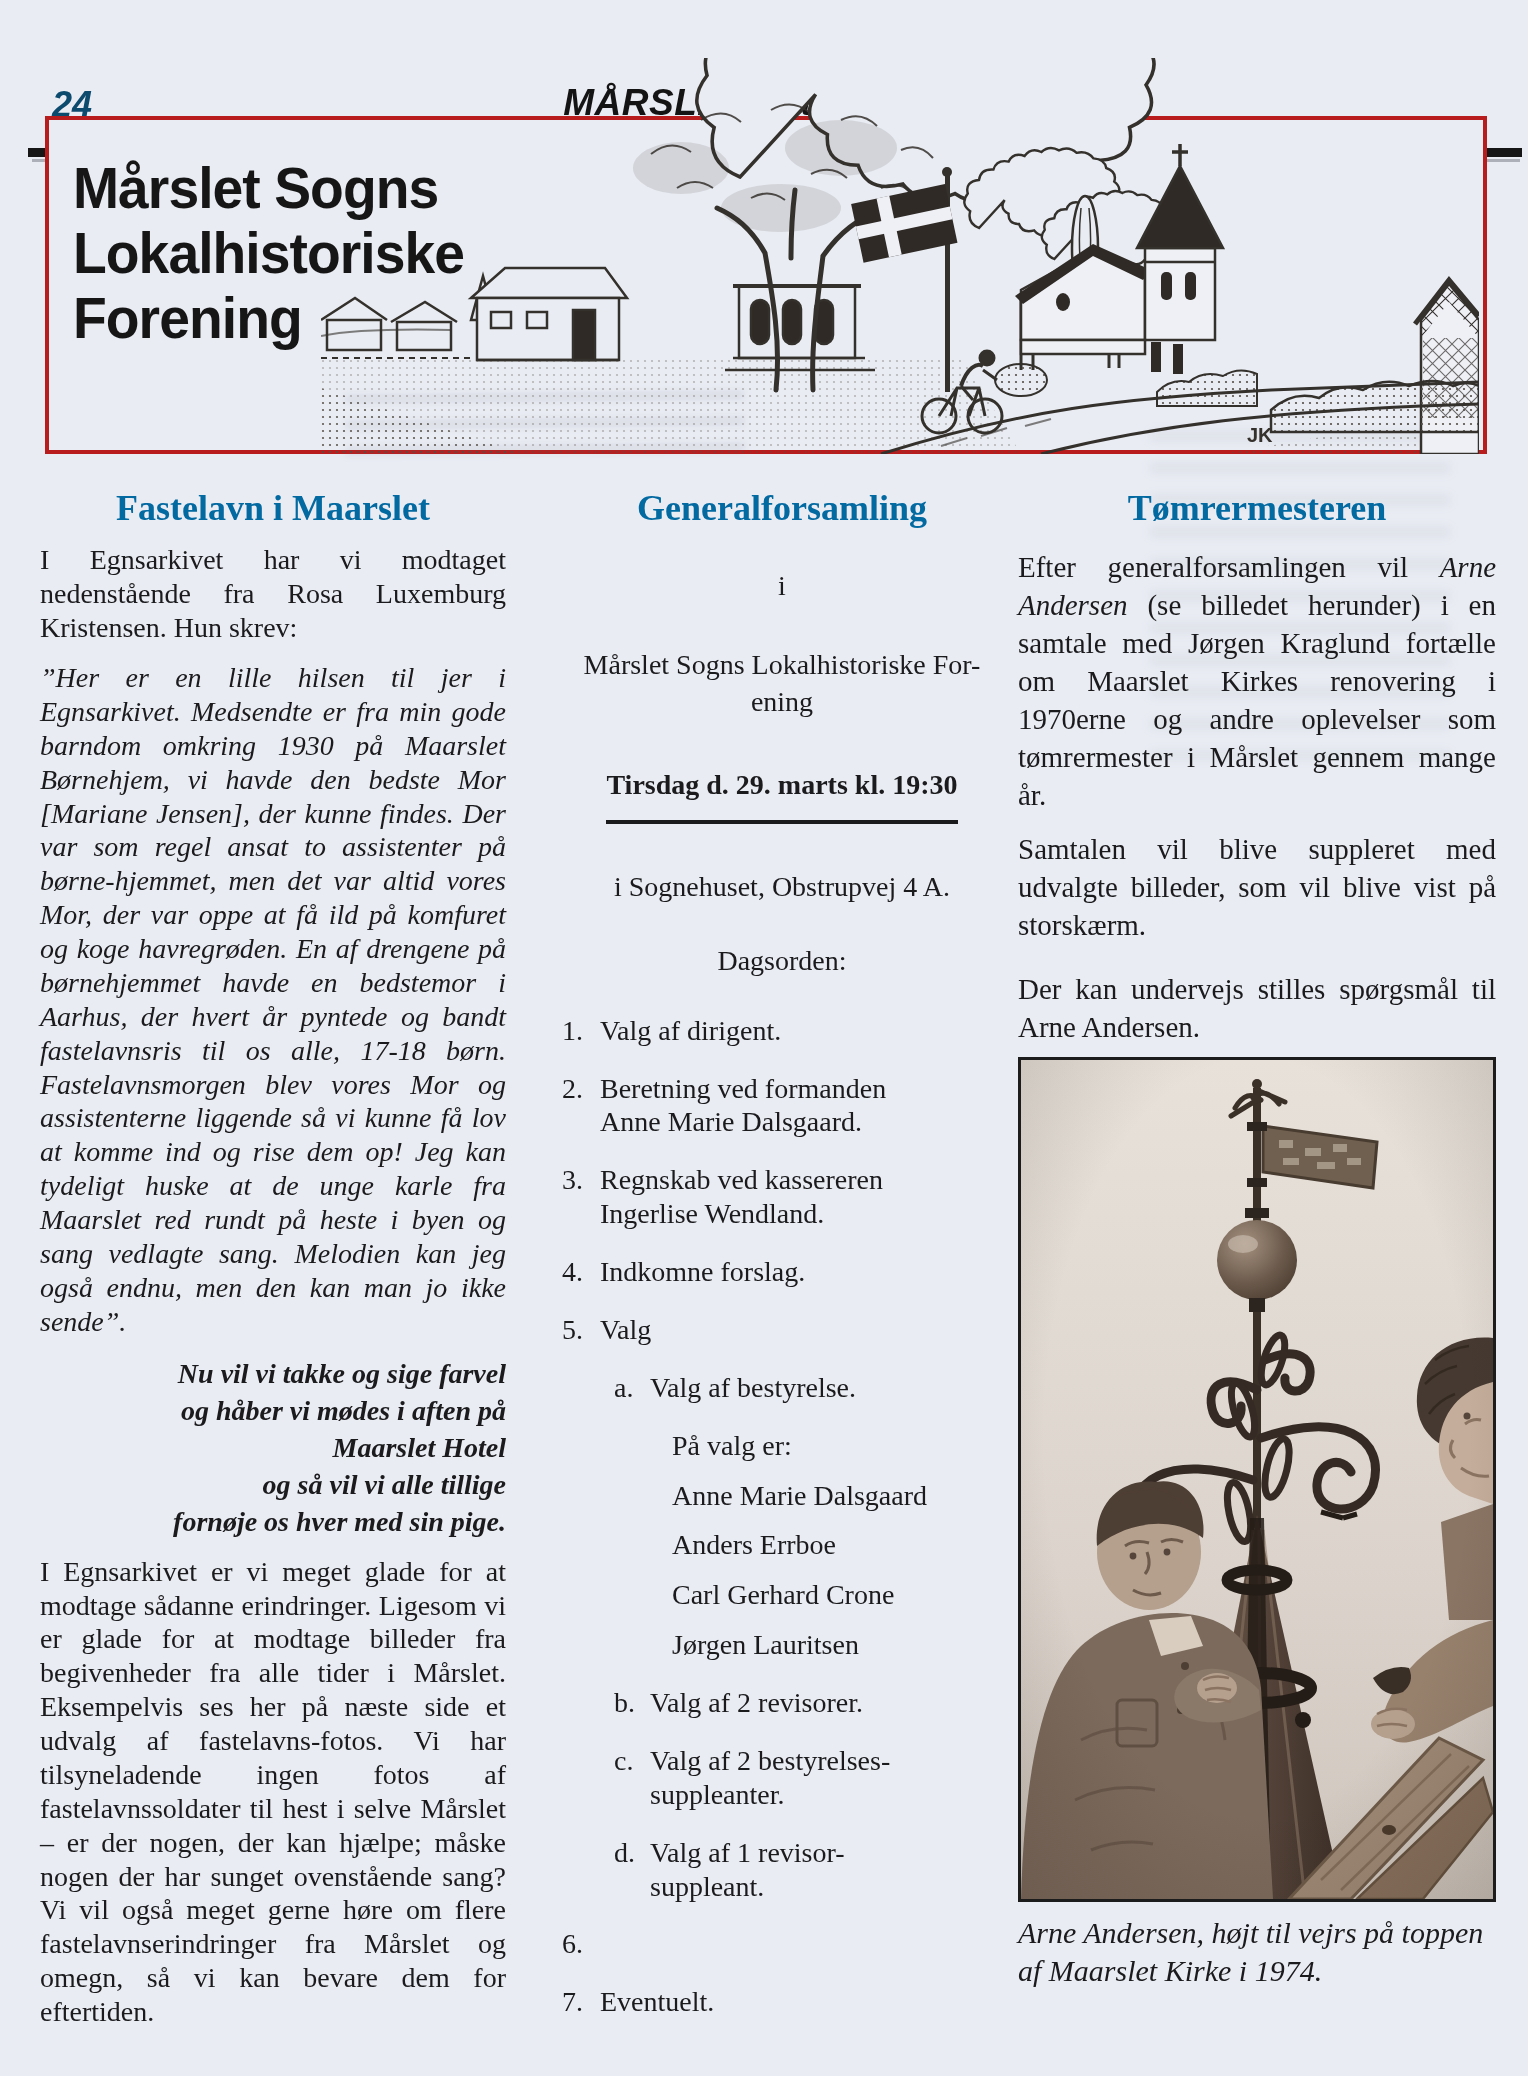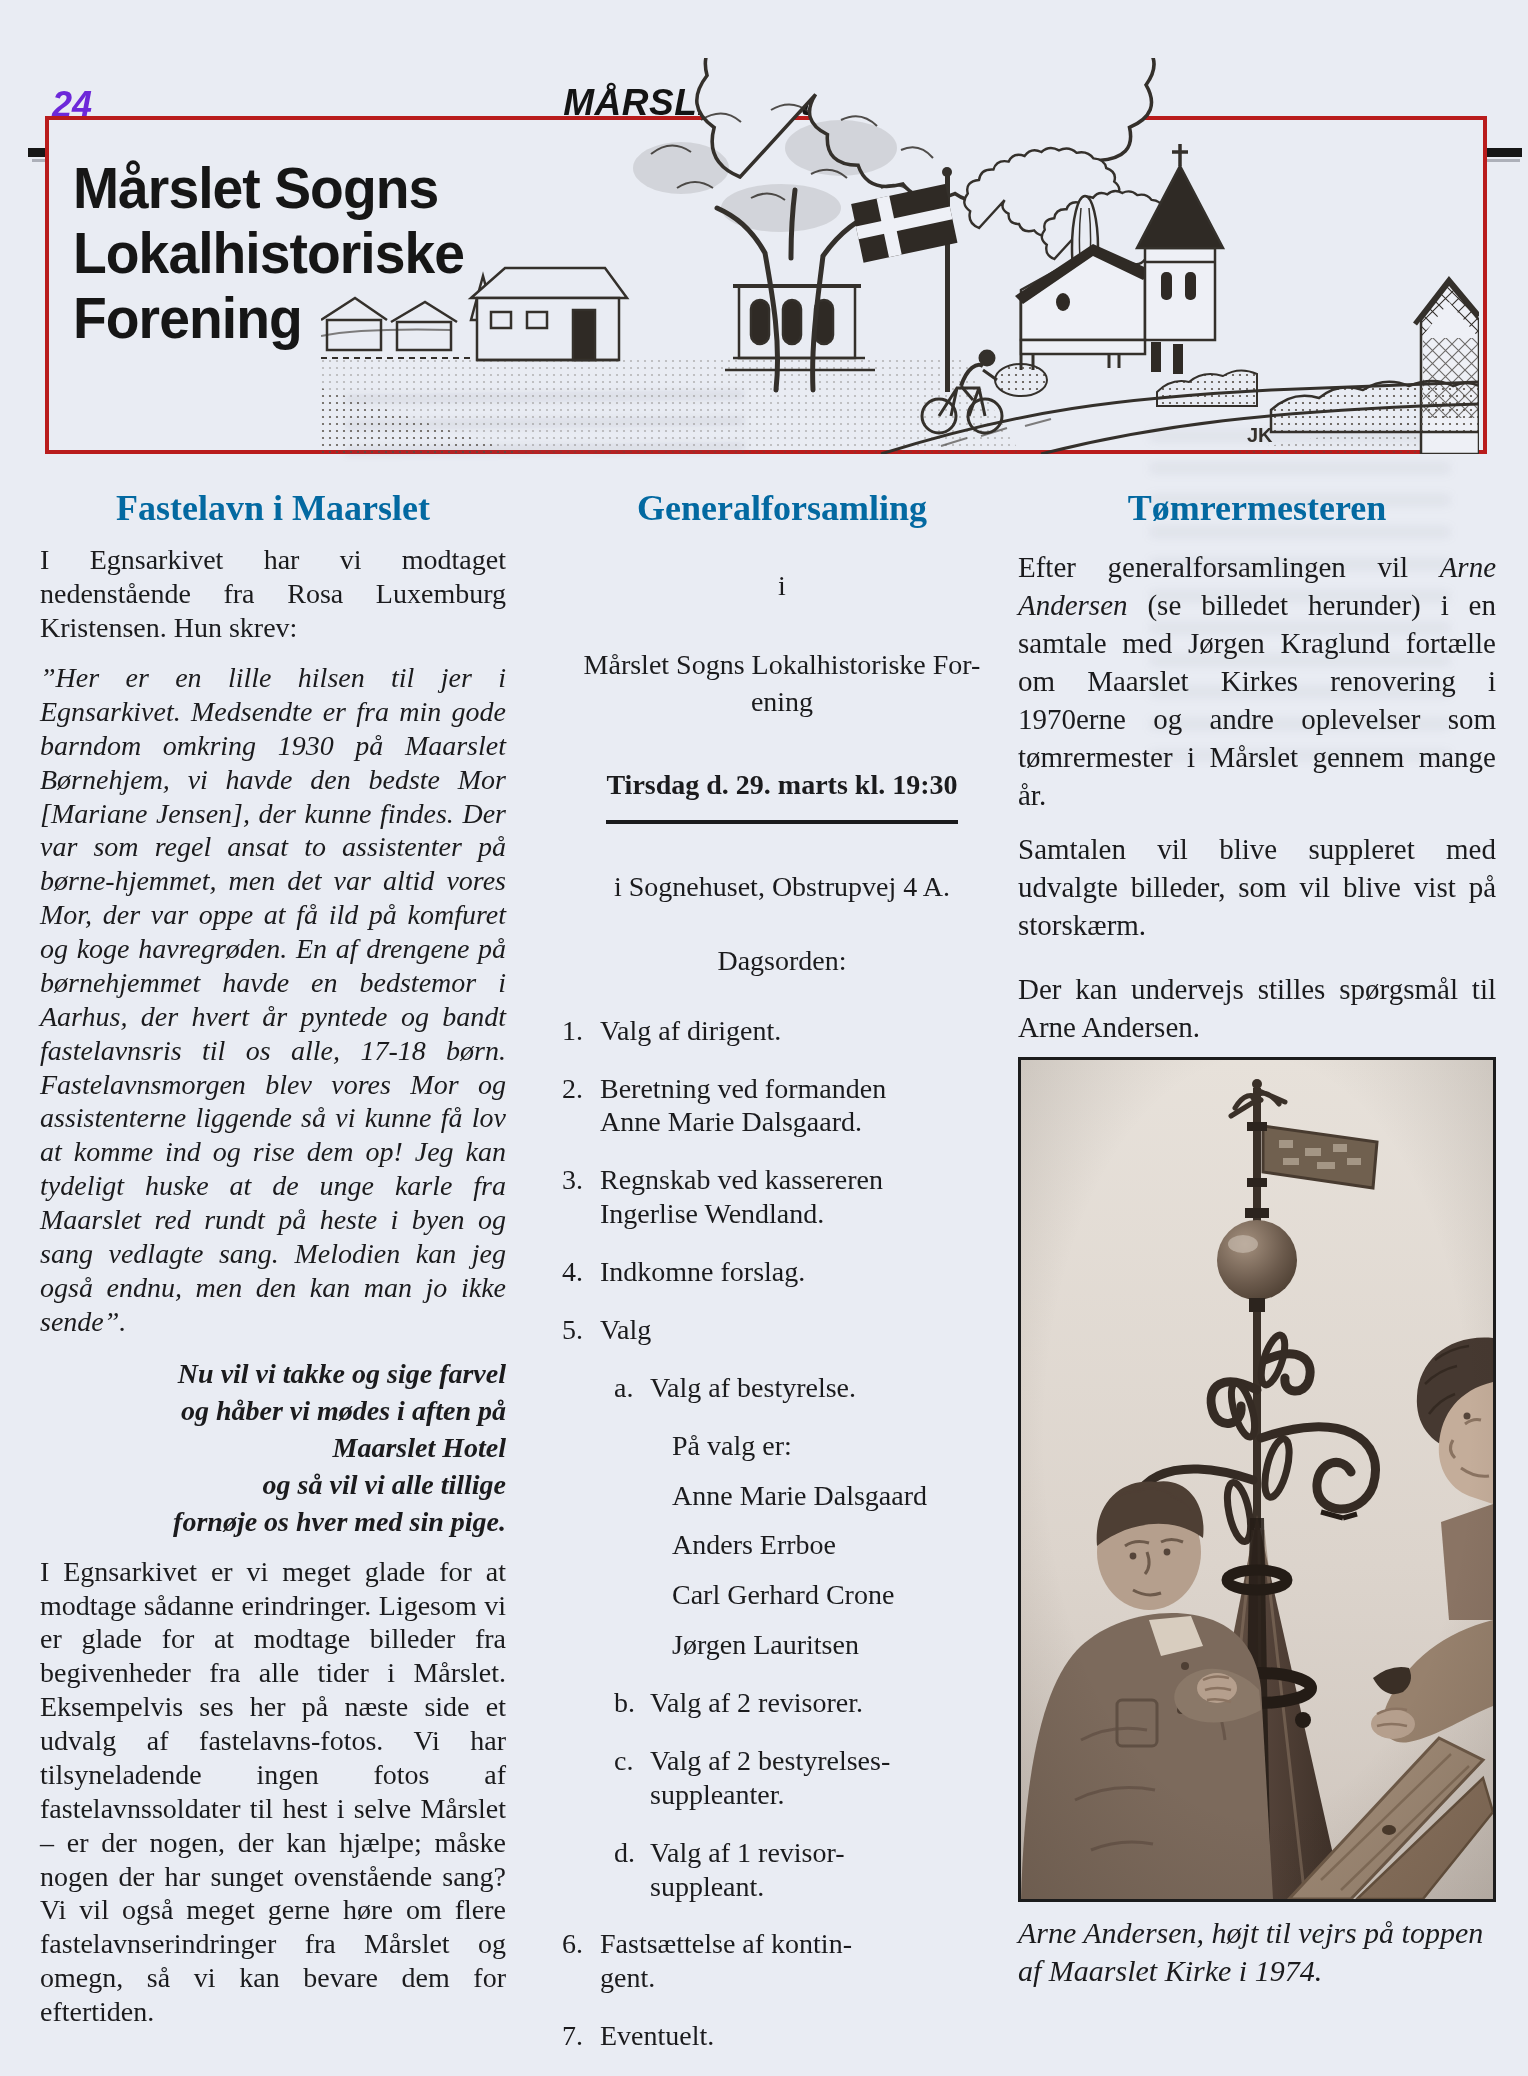--- a/index.html
+++ b/index.html
@@ -6,21 +6,21 @@
   body{background:#cfd3da;}
   .page{
     position:relative;width:1528px;height:2076px;margin:0 auto;
     background:#e9ecf3;overflow:hidden;
     font-family:"Liberation Serif",serif;color:#1b1b1d;
   }
   
   .pageno{
     position:absolute;left:52px;top:84px;
     font-family:"Liberation Sans",sans-serif;font-weight:700;font-style:italic;
-    font-size:36px;color:#6d28d9;
+    font-size:36px;color:#0c4a6e;
   }
   .htitle{
     position:absolute;left:0;right:0;top:82px;text-align:center;
     transform:translateX(70px);
     font-family:"Liberation Sans",sans-serif;font-weight:700;font-style:italic;
     font-size:37px;letter-spacing:.5px;color:#141414;
   }
   .hrule{
     position:absolute;left:28px;right:6px;top:148px;height:9px;background:#161616;
   }
@@ -303,22 +303,20 @@
 suppleanter.</span>
     </div>
     <div class="aitem sub">
       <span class="anum">d.</span>
       <span class="atxt">Valg af 1 revisor-
 suppleant.</span>
     </div>
 
     <div class="aitem">
       <span class="anum">6.</span>
-      <span class="atxt">Fastsættelse af kontin-
-gent.</span>
     </div>
     <div class="aitem">
       <span class="anum">7.</span>
       <span class="atxt">Eventuelt.</span>
     </div>
   </div>
 
   <div class="col col3">
     <h2 class="chead">Tømrermesteren</h2>
     <p class="just"><span>Efter generalforsamlingen vil </span><span class="italic">Arne Andersen</span><span> (se billedet herunder) i en samtale med Jørgen Kraglund fortælle om Maarslet Kirkes renovering i 1970erne og andre oplevelser som tømrermester i Mårslet gennem mange år.</span></p>

